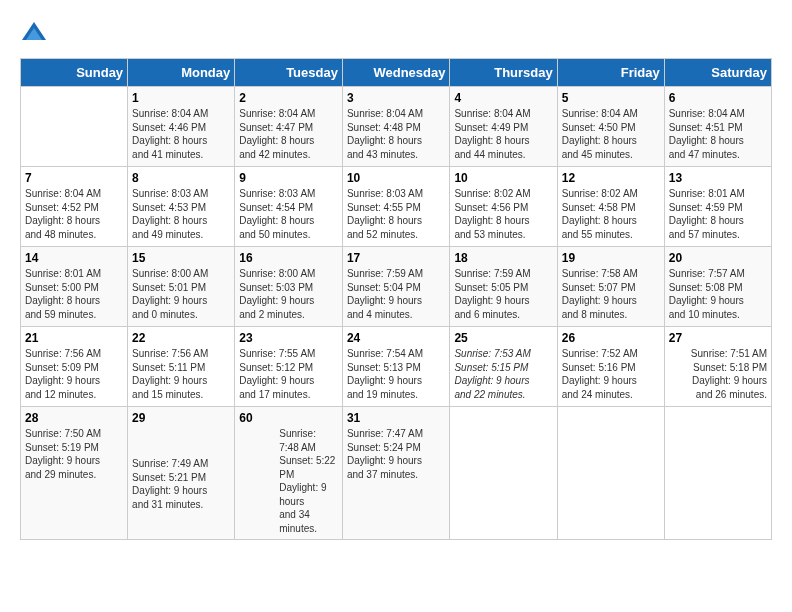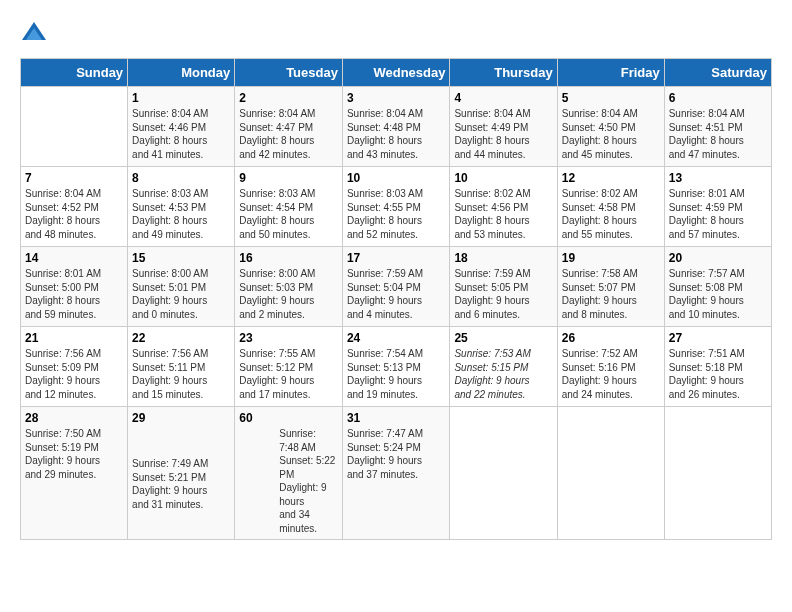--- a/index.html
+++ b/index.html
@@ -303,21 +303,21 @@
         </td>
         <td>
           <div class="day-num">26</div>
           <div class="day-detail" style="white-space: pre-line;">Sunrise: 7:52 AM
 Sunset: 5:16 PM
 Daylight: 9 hours
 and 24 minutes.</div>
         </td>
         <td>
           <div class="day-num">27</div>
-          <div class="day-detail" style="white-space: pre-line;">Sunrise: 7:51 AM
+          <div class="day-detail" style="white-space: pre-line; text-align: right;">Sunrise: 7:51 AM
 Sunset: 5:18 PM
 Daylight: 9 hours
 and 26 minutes.</div>
         </td>
       </tr>
       <tr>
         <td>
           <div class="day-num">28</div>
           <div class="day-detail" style="white-space: pre-line;">Sunrise: 7:50 AM
 Sunset: 5:19 PM

